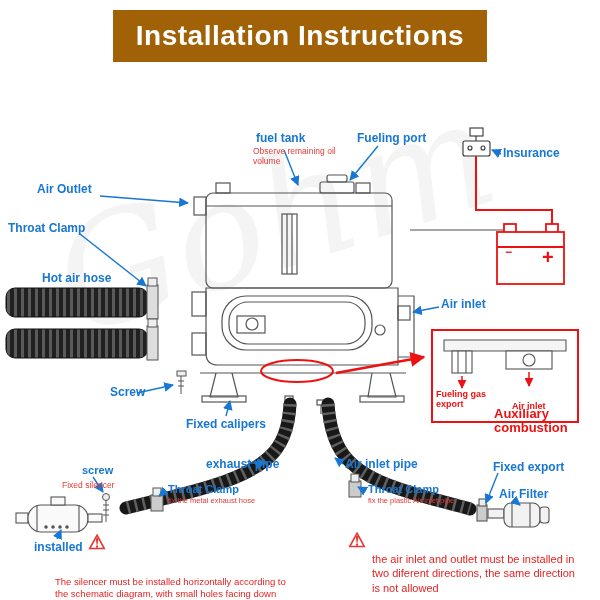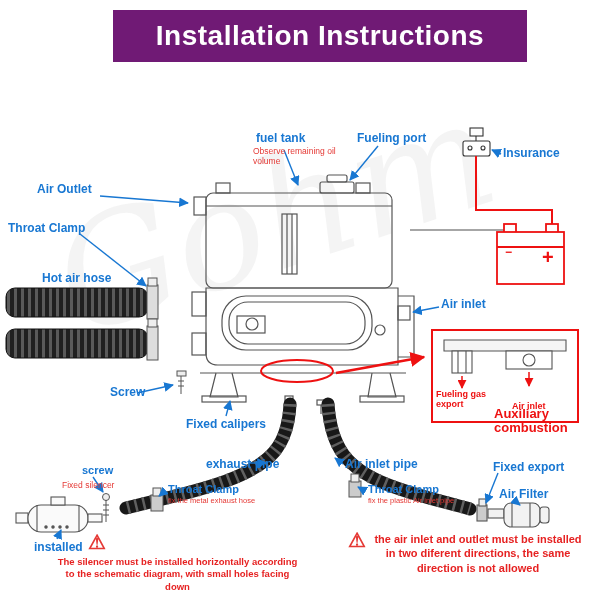--- a/index.html
+++ b/index.html
@@ -1,30 +1,30 @@
 <!DOCTYPE html>
 <html><head>
 <meta charset="utf-8">
 <style>
   html,body{margin:0;padding:0;}
   body{font-family:"Liberation Sans",sans-serif;background:#ffffff;}
   #canvas{position:relative;width:600px;height:600px;background:#fff;overflow:hidden;}
   #watermark{position:absolute;left:50px;top:130px;font-family:"DejaVu Serif",serif;font-style:italic;
              font-size:150px;color:rgba(60,60,60,0.06);transform:rotate(-18deg);z-index:0;pointer-events:none;}
   #art{position:absolute;left:0;top:0;z-index:1;}
-  #header-banner{position:absolute;left:113px;top:10px;width:414px;height:52px;background:#701a75;
+  #header-banner{position:absolute;left:113px;top:10px;width:374px;height:52px;background:#a16207;
                  display:flex;align-items:center;justify-content:center;z-index:2;}
   #header-banner .t{color:#fff;font-weight:bold;font-size:28px;letter-spacing:.5px;}
   .lbl{position:absolute;font-weight:bold;color:#1877d2;font-size:12px;white-space:nowrap;z-index:3;}
   .lbl.sm{font-size:11px;}
   .note{position:absolute;color:#e53935;font-size:8.5px;line-height:1.15;z-index:3;white-space:nowrap;}
   .note.wrap{white-space:normal;}
   .red-lbl{position:absolute;color:#ee1111;font-weight:bold;z-index:3;line-height:1.1;}
   .warn-icon{position:absolute;color:#e53935;font-size:20px;font-weight:bold;z-index:3;line-height:1;}
-  .warn-text{position:absolute;color:#e62222;font-weight:bold;text-align:center;z-index:3;line-height:1.3;}
+  .warn-text{position:absolute;color:#e62222;font-weight:normal;text-align:left;z-index:3;line-height:1.3;margin-top:20px;}
 </style>
 </head>
 <body>
 
 <div id="canvas">
 
   <div id="watermark">Gohm</div>
 
   <svg id="art" width="600" height="600" viewBox="0 0 600 600">
     <defs>

